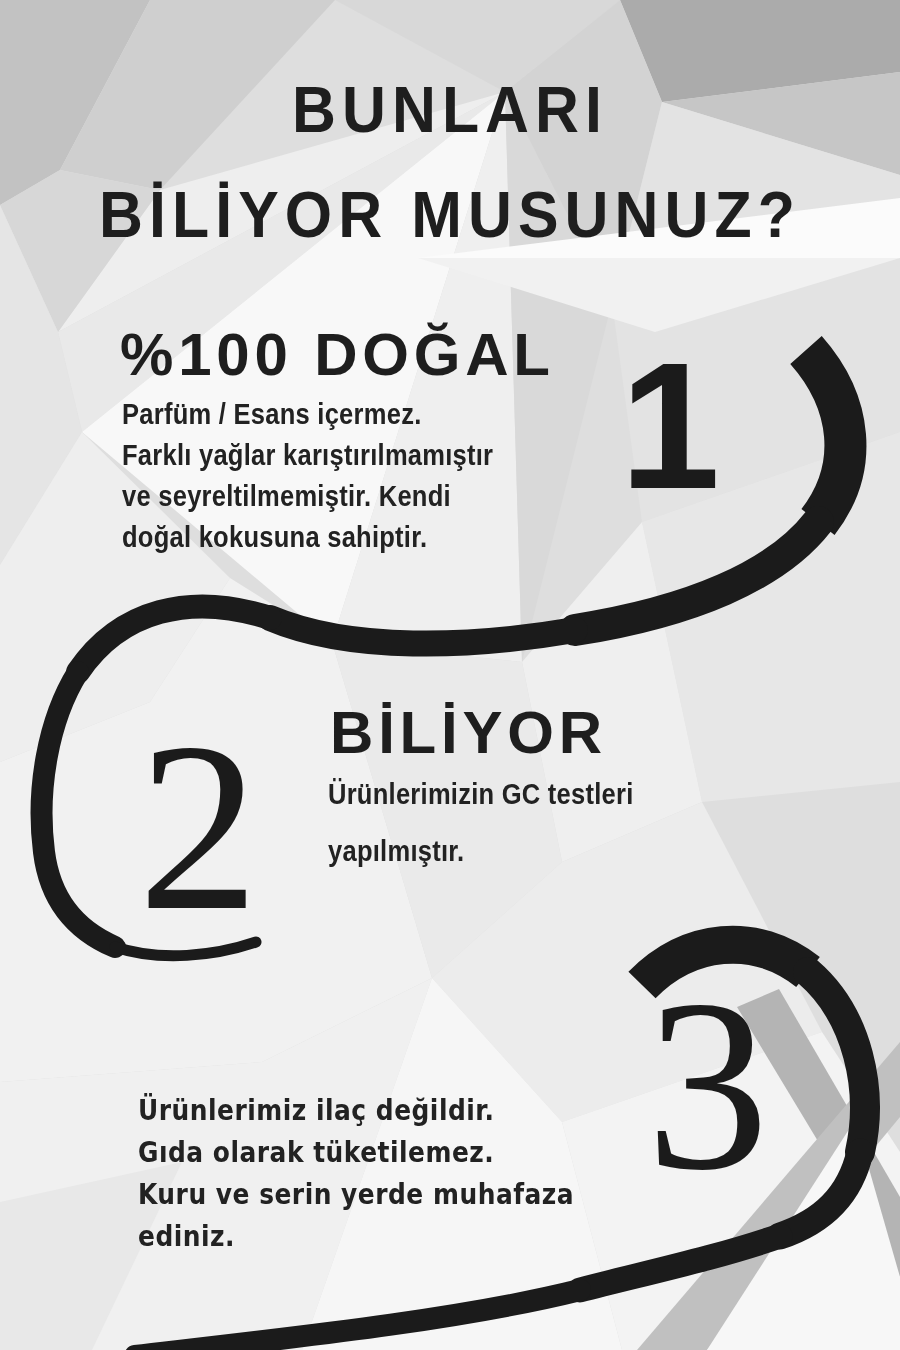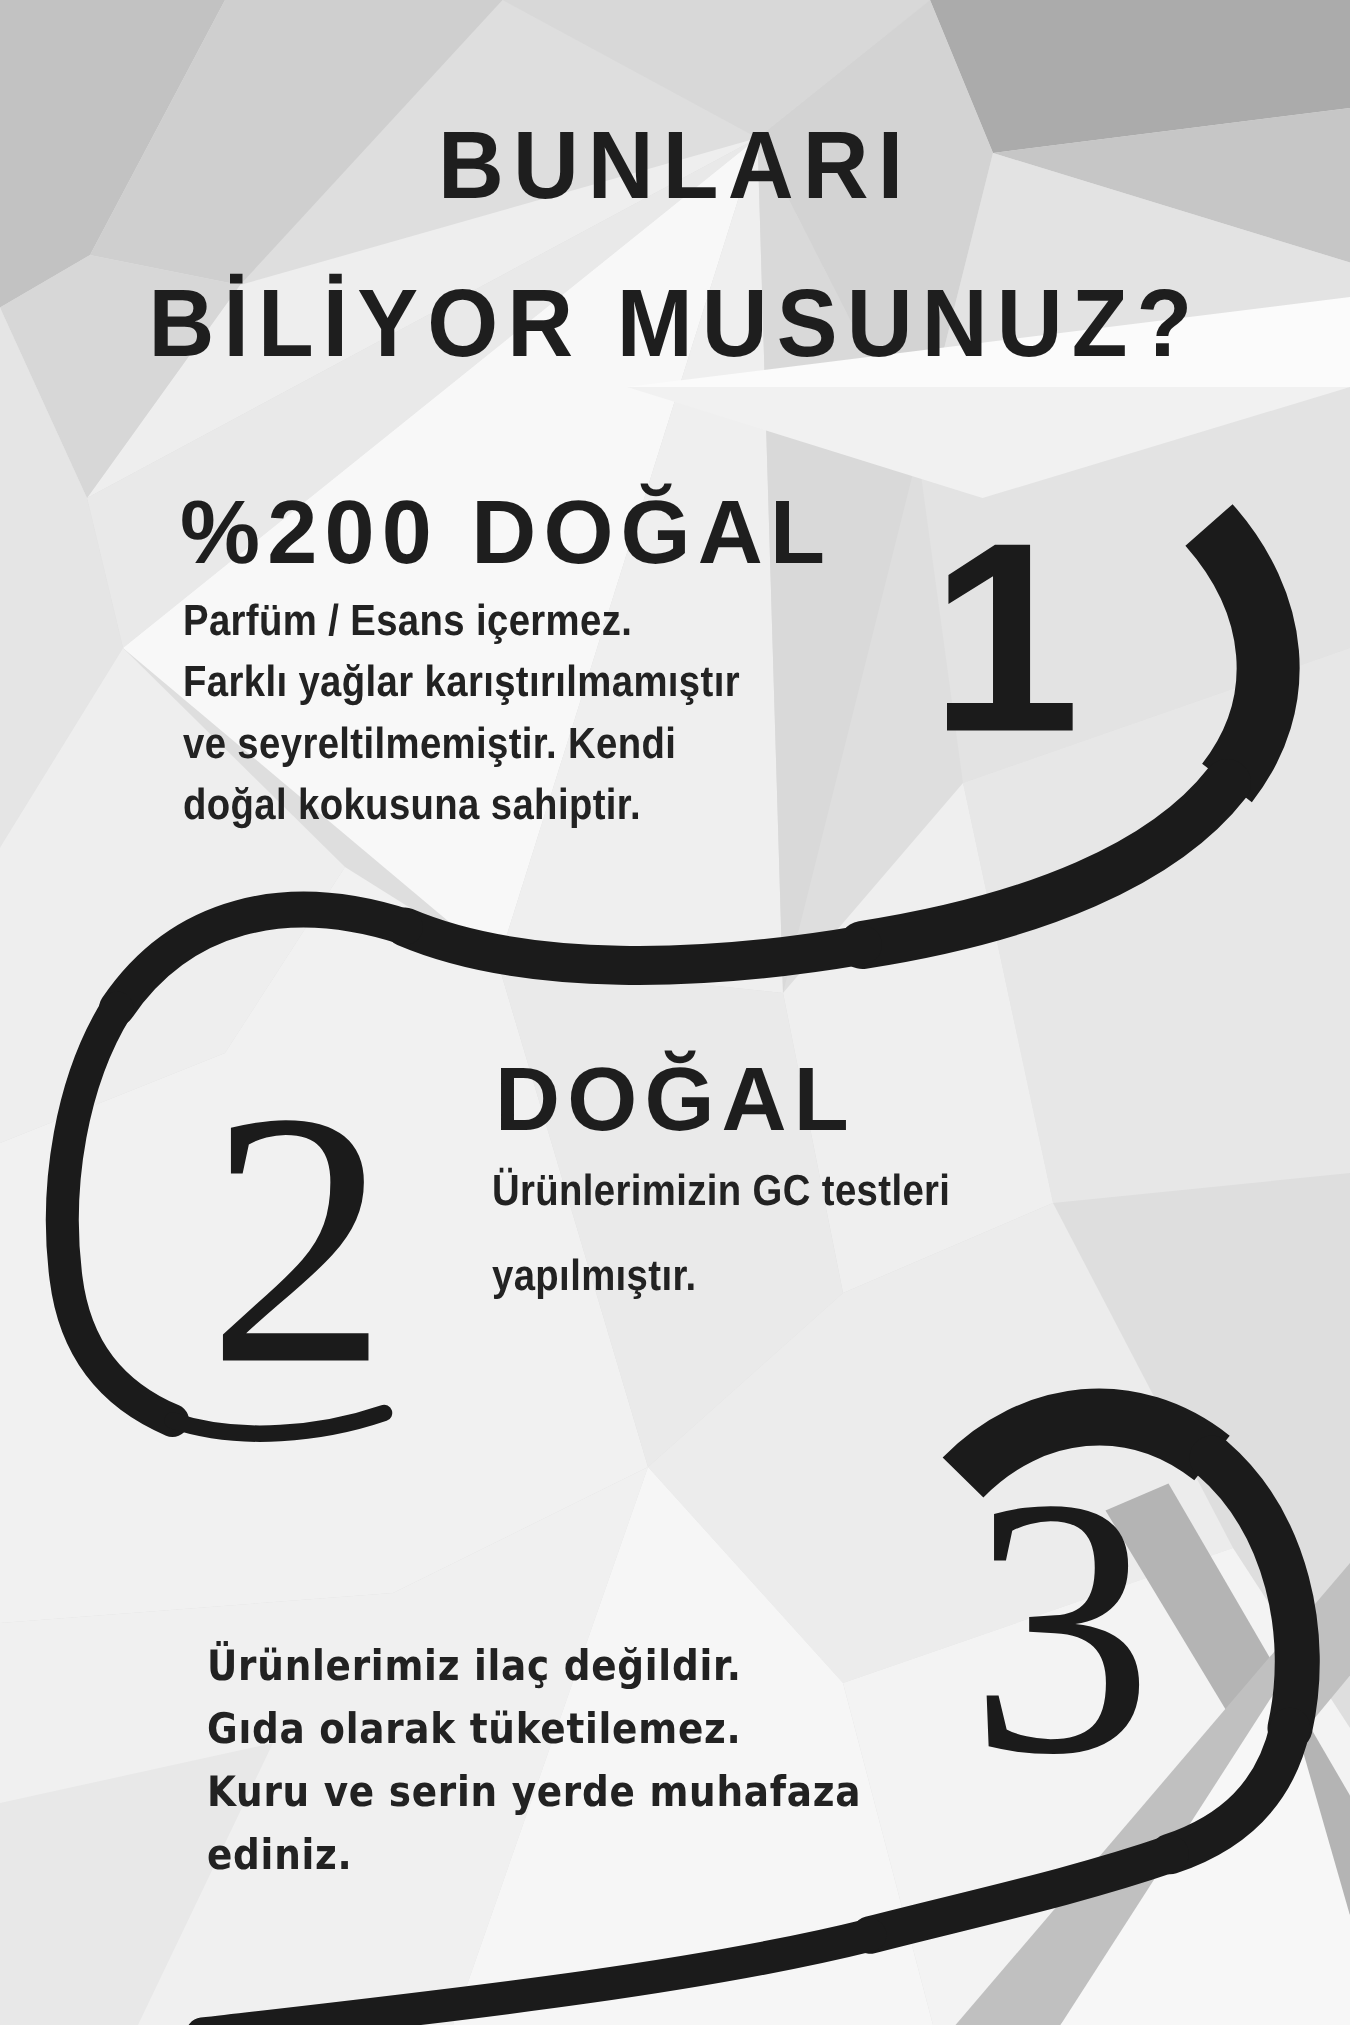--- a/index.html
+++ b/index.html
@@ -89,30 +89,30 @@
     </g>
   </svg>
 
   <div class="layer-text">
     <div class="title">
       <div>BUNLARI</div>
       <div>BİLİYOR MUSUNUZ?</div>
     </div>
 
     <div class="numeral n1">1</div>
-    <div class="heading h1">%200 DOĞAL</div>
+    <div class="heading h1">%100 DOĞAL</div>
     <div class="body b1">
       <div>Parfüm / Esans içermez.</div>
       <div>Farklı yağlar karıştırılmamıştır</div>
       <div>ve seyreltilmemiştir. Kendi</div>
       <div>doğal kokusuna sahiptir.</div>
     </div>
 
     <div class="numeral n2">2</div>
-    <div class="heading h2">DOĞAL</div>
+    <div class="heading h2">BİLİYOR</div>
     <div class="body b2">
       <div>Ürünlerimizin GC testleri</div>
       <div>yapılmıştır.</div>
     </div>
 
     <div class="numeral n3">3</div>
     <div class="body b3">
       <div>Ürünlerimiz ilaç değildir.</div>
       <div>Gıda olarak tüketilemez.</div>
       <div>Kuru ve serin yerde muhafaza</div>

